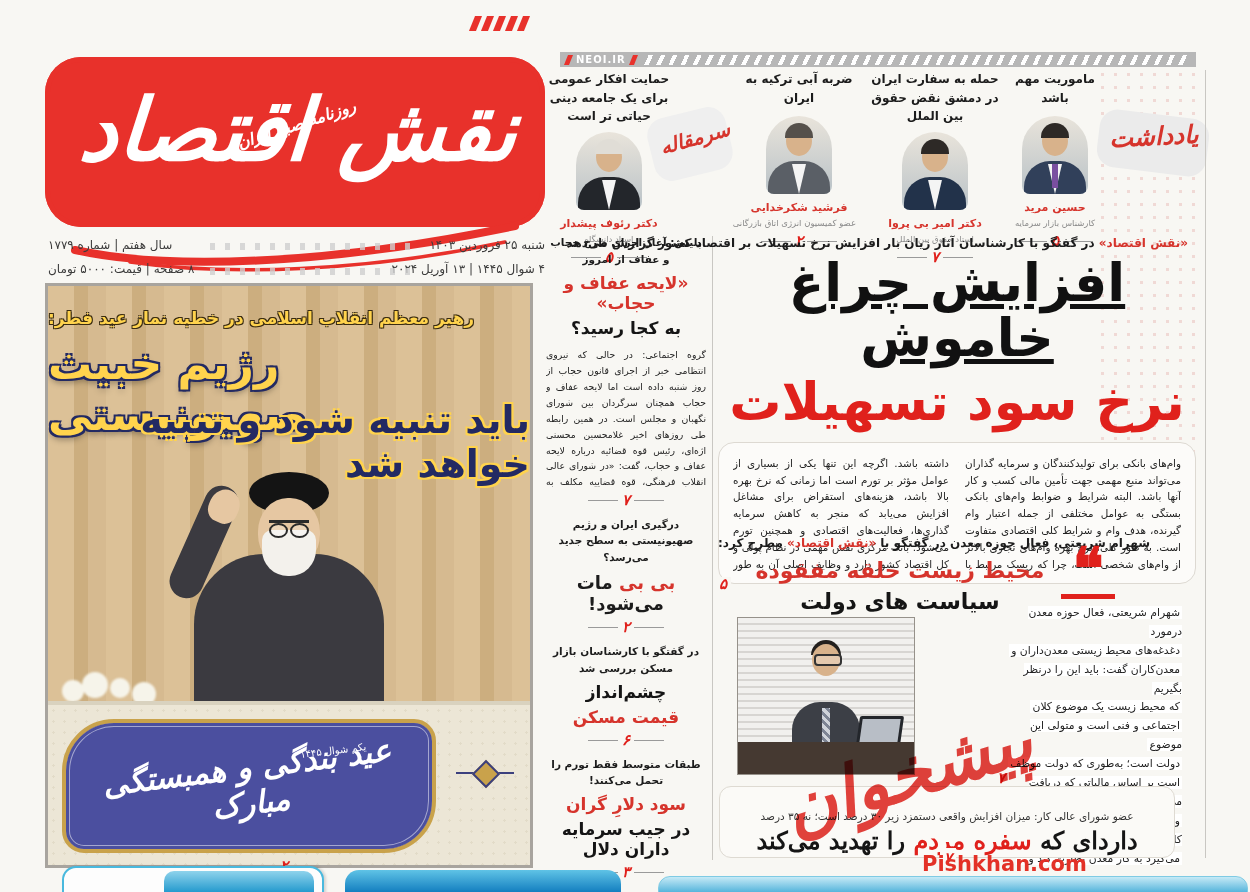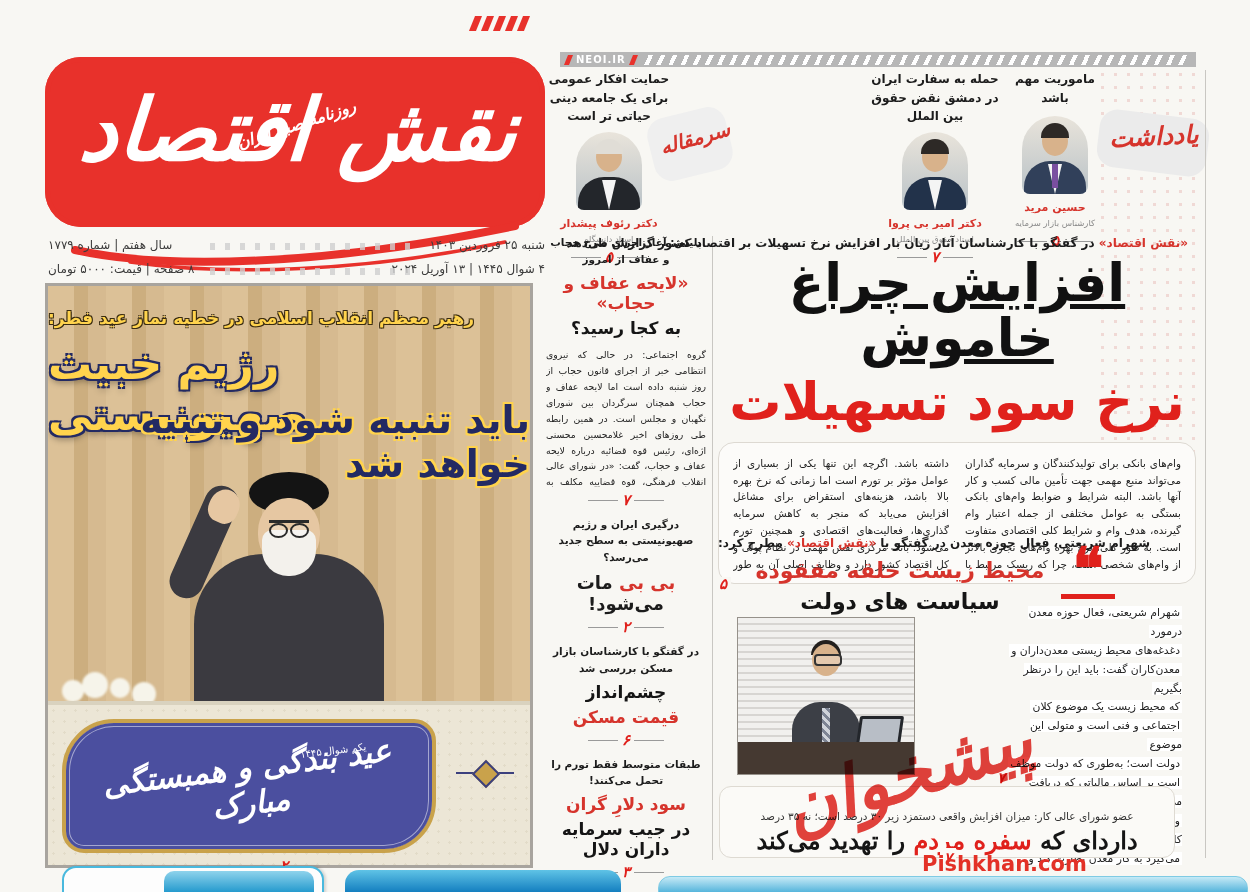--- a/index.html
+++ b/index.html
@@ -211,20 +211,34 @@
         <i class="p-bod" style="background:#22324a;"></i>
         <i class="p-shirt"></i>
     </div>
     <div class="t-name">دکتر امیر بی پروا</div>
     <div class="t-role">استاد حقوق بین الملل</div>
     <div class="divi">
         <span class="pglyph">۷</span>
       </div>
   </div>
 
+  <div class="abs teaser" style="left:742px;width:114px;">
+    <div class="t-title">ضربه آبی ترکیه به ایران</div>
+    <div class="pic">
+      <i class="p-head"></i>
+        <i class="p-hair" style="background:#55504b;"></i>
+        <i class="p-bod" style="background:#5a5f66;"></i>
+        <i class="p-shirt"></i>
+    </div>
+    <div class="t-name">فرشید شکرخدایی</div>
+    <div class="t-role">عضو کمیسیون انرژی اتاق بازرگانی</div>
+    <div class="divi">
+        <span class="pglyph">۲</span>
+      </div>
+  </div>
 
   <div class="abs teaser" style="left:548px;width:122px;">
     <div class="t-title">حمایت افکار عمومی برای یک جامعه دینی حیاتی تر است</div>
     <div class="pic">
       <i class="p-head"></i>
         <i class="p-hair white"></i>
         <i class="p-bod" style="background:#23262b;"></i>
         <i class="p-shirt"></i>
     </div>
     <div class="t-name">دکتر رئوف پیشدار</div>

